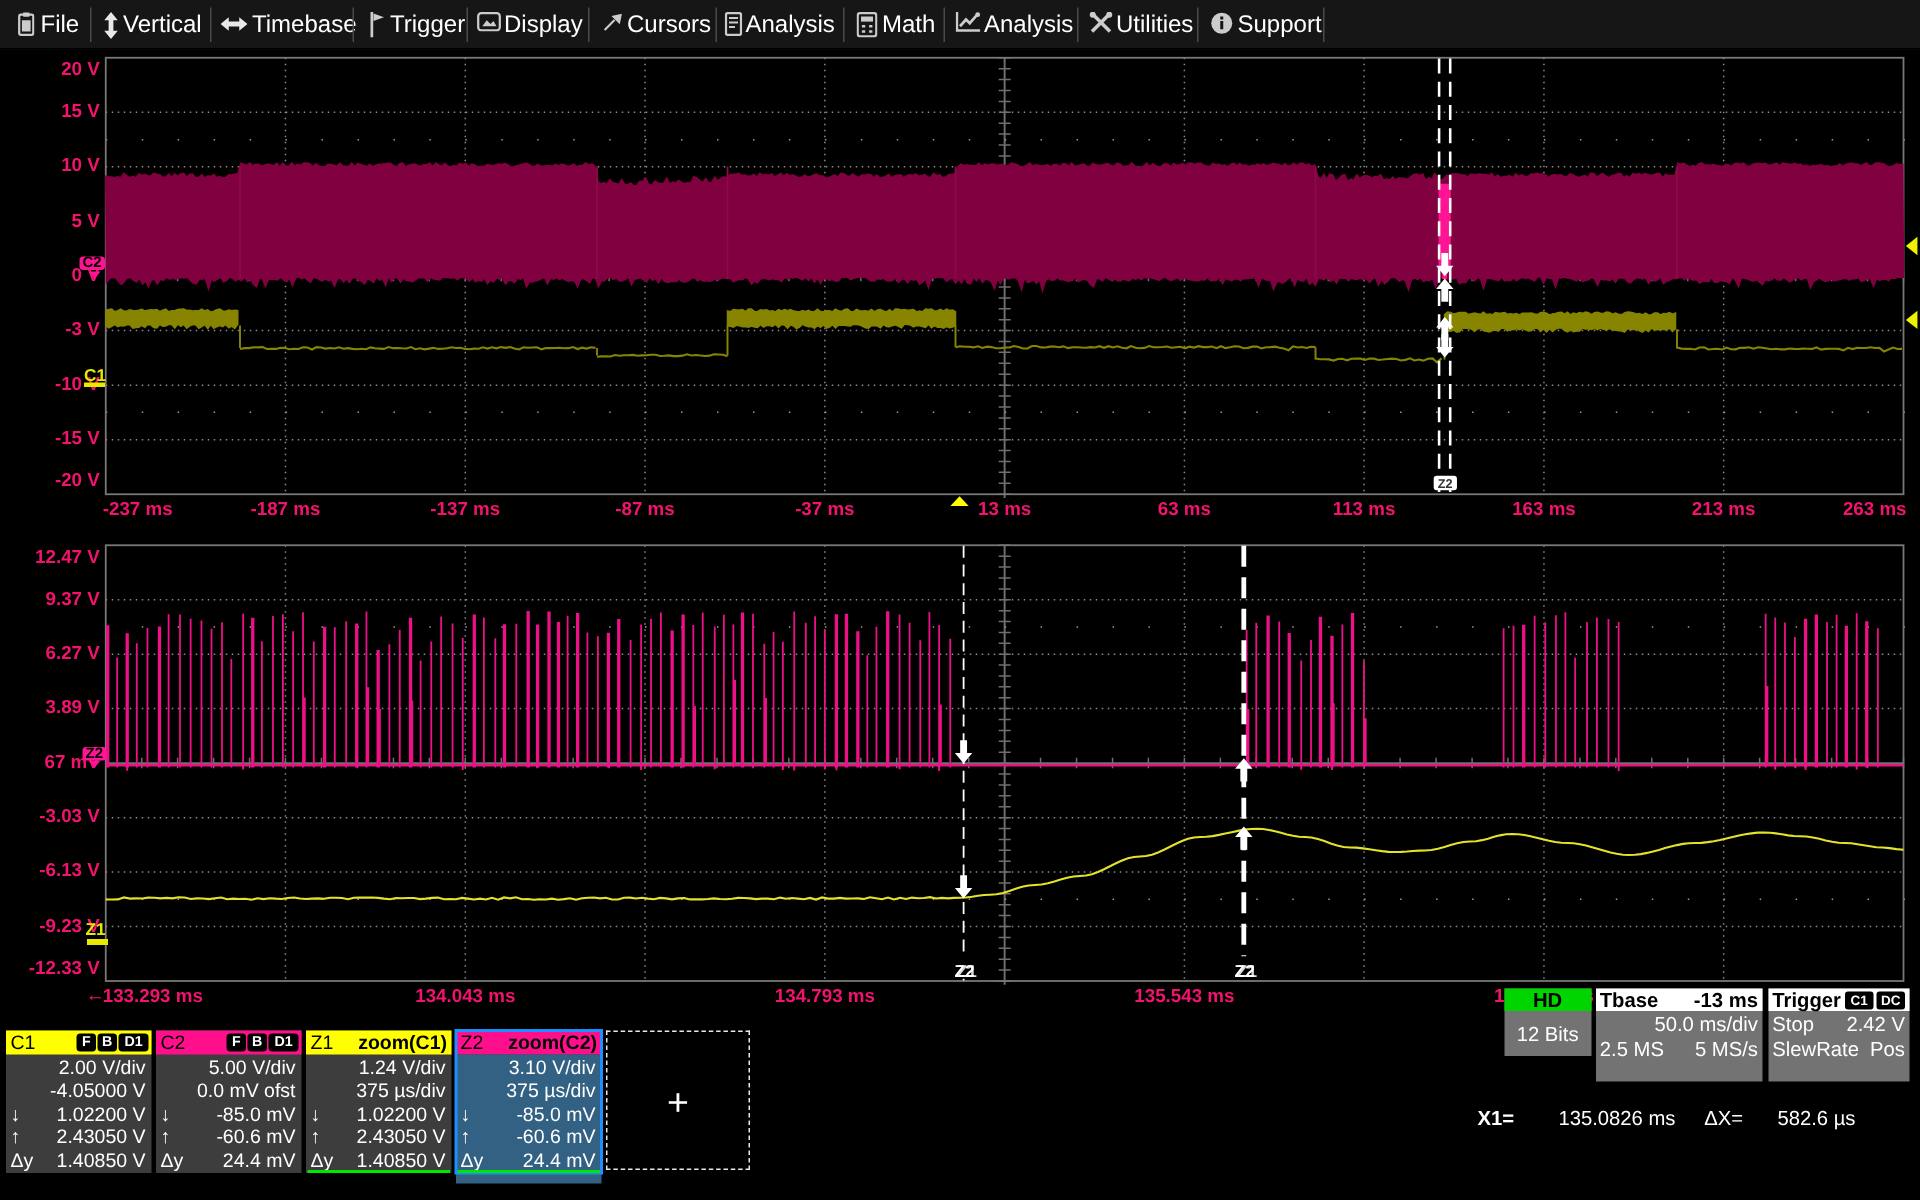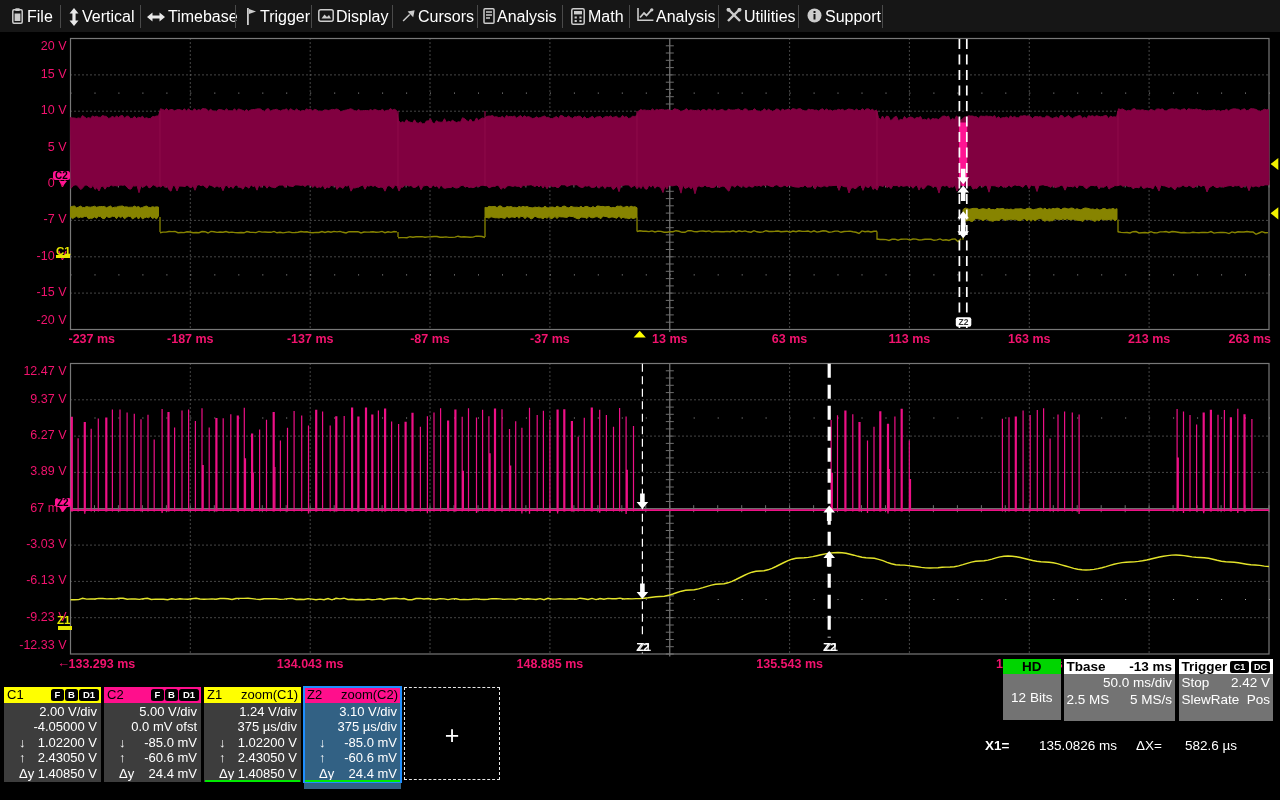--- a/index.html
+++ b/index.html
@@ -2,38 +2,38 @@
 <html><head><meta charset="utf-8"><style>
 *{margin:0;padding:0;box-sizing:border-box;}
 html,body{width:1280px;height:800px;background:#000;overflow:hidden;}
 body{font-family:"Liberation Sans",sans-serif;position:relative;}
 #scr{position:absolute;left:0;top:0;width:1280px;height:800px;background:#000;}
 #plot{position:absolute;left:0;top:0;}
 #menubar{position:absolute;left:0;top:0;width:1280px;height:33px;background:#161616;border-bottom:1px solid #000;}
 .mi{position:absolute;top:8px;}
 .mt{position:absolute;top:8px;color:#fff;font-size:16px;}
 .msep{position:absolute;top:5px;width:1px;height:23px;background:#4a4a4a;}
-.yl{position:absolute;right:1213.5px;color:#f2136e;font-size:12.5px;font-weight:normal;width:60px;text-align:right;}
+.yl{position:absolute;right:1213.5px;color:#f2136e;font-size:12.5px;font-weight:bold;width:60px;text-align:right;}
 .xl{position:absolute;color:#f2136e;font-size:12.5px;font-weight:bold;transform:translateX(-50%);white-space:nowrap;}
 .tag{position:absolute;font-size:10px;font-weight:bold;padding:0 2px;border-radius:2.5px;line-height:9.5px;height:9.5px;}
 .desc{position:absolute;top:687px;width:97px;height:94.5px;background:#3d3d3d;}
 .dh{height:16px;font-size:13px;font-weight:normal;padding:0 0 0 3px;display:flex;align-items:center;line-height:16px;}
-.rt{margin-left:auto;padding-right:3px;}
+.rt{margin-left:auto;padding-right:3px;font-weight:bold;}
 .bwrap{margin-left:auto;display:flex;gap:1px;padding-right:2px;}
 .bdg{display:inline-block;background:#000;color:#fff;font-size:9.5px;font-weight:bold;text-align:center;border-radius:2.5px;height:12px;line-height:12px;}
-.db{height:86px;padding:1px 0 0 12px;}
+.db{height:86px;padding:1px 0 0 0;}
 .dr{height:15.4px;display:flex;padding:0 4px 0 3px;color:#fff;font-size:13px;line-height:15.4px;}
 .dl{}
 .dv{margin-left:auto;}
 .ul{position:absolute;left:1px;bottom:0px;width:95px;height:2px;background:#00e800;}
 #plusbox{position:absolute;left:404px;top:687px;width:96px;height:93px;border:1.5px dashed #e8e8e8;display:flex;align-items:center;justify-content:center;padding-top:3px;}
 #plusbox span{color:#fff;font-size:25px;font-weight:400;line-height:18px;}
 .ibox{position:absolute;top:659px;background:#737373;}
 .ih{height:15px;font-size:13.5px;font-weight:bold;display:flex;align-items:center;padding:0 3px;line-height:15px;}
-.ib1{height:46px;color:#fff;font-size:13.5px;}
+.ib1{height:30px;color:#fff;font-size:13.5px;}
 .ib2{height:47px;color:#fff;font-size:13.5px;}
 .ir{display:flex;justify-content:space-between;padding:0 3px;height:16.7px;line-height:17.5px;}
 .ir span:only-child{margin-left:auto;}
 .bwrap2{margin-left:auto;display:flex;gap:2px;}
 .bdg2{display:inline-block;background:#000;color:#fff;font-size:9px;font-weight:bold;text-align:center;border-radius:2px;height:12px;line-height:12px;width:19px;}
 .xrow{position:absolute;left:0;top:737px;width:1280px;height:15px;color:#fff;font-size:13.5px;}
 .xa{position:absolute;left:985px;font-weight:bold;}
 .xb{position:absolute;left:1037px;width:80px;text-align:right;}
 .xc{position:absolute;left:1120px;width:42px;text-align:right;}
 .xd{position:absolute;left:1164px;width:73px;text-align:right;}
@@ -195,21 +195,21 @@
       <text x="643" y="651" font-size="11.5" font-weight="bold" fill="#fff" text-anchor="middle" font-family="Liberation Sans">Z2</text>
       <text x="644.5" y="651" font-size="11.5" font-weight="bold" fill="#fff" text-anchor="middle" font-family="Liberation Sans" opacity="0.85">Z1</text>
       <text x="829.8" y="651" font-size="11.5" font-weight="bold" fill="#fff" text-anchor="middle" font-family="Liberation Sans">Z2</text>
       <text x="831.3" y="651" font-size="11.5" font-weight="bold" fill="#fff" text-anchor="middle" font-family="Liberation Sans" opacity="0.85">Z1</text>
     </svg>
     <div class="yl" style="top:38.7px">20 V</div>
     <div class="yl" style="top:66.9px">15 V</div>
     <div class="yl" style="top:103.2px">10 V</div>
     <div class="yl" style="top:139.6px">5 V</div>
     <div class="yl" style="top:176.0px">0 V</div>
-    <div class="yl" style="top:212.4px">-7 V</div>
+    <div class="yl" style="top:212.4px">-3 V</div>
     <div class="yl" style="top:248.8px">-10 V</div>
     <div class="yl" style="top:285.1px">-15 V</div>
     <div class="yl" style="top:313.3px">-20 V</div>
     <div class="yl" style="top:363.7px">12.47 V</div>
     <div class="yl" style="top:391.8px">9.37 V</div>
     <div class="yl" style="top:428.1px">6.27 V</div>
     <div class="yl" style="top:464.4px">3.89 V</div>
     <div class="yl" style="top:500.8px">67 mV</div>
     <div class="yl" style="top:537.1px">-3.03 V</div>
     <div class="yl" style="top:573.4px">-6.13 V</div>
@@ -221,21 +221,21 @@
     <div class="xl" style="top:331.5px;left:430.0px;">-87 ms</div>
     <div class="xl" style="top:331.5px;left:549.9px;">-37 ms</div>
     <div class="xl" style="top:331.5px;left:669.8px;">13 ms</div>
     <div class="xl" style="top:331.5px;left:789.6px;">63 ms</div>
     <div class="xl" style="top:331.5px;left:909.4px;">113 ms</div>
     <div class="xl" style="top:331.5px;left:1029.3px;">163 ms</div>
     <div class="xl" style="top:331.5px;left:1149.1px;">213 ms</div>
     <div class="xl" style="top:331.5px;left:auto;right:9.0px;transform:none;">263 ms</div>
     <div class="xl" style="top:656.5px;left:68.5px;transform:none;">133.293 ms</div>
     <div class="xl" style="top:656.5px;left:310.2px;">134.043 ms</div>
-    <div class="xl" style="top:656.5px;left:549.9px;">148.885 ms</div>
+    <div class="xl" style="top:656.5px;left:549.9px;">134.793 ms</div>
     <div class="xl" style="top:656.5px;left:789.6px;">135.543 ms</div>
     <div class="xl" style="top:656.5px;left:1029.3px;">136.293 ms</div>
     <div class="xl" style="top:656.5px;left:auto;right:9.0px;transform:none;">137.043 ms</div>
     <div style="position:absolute;left:57px;top:654.5px;color:#f2136e;font-size:13px;font-weight:bold;">←</div>
     <div class="tag" style="left:53px;top:170.8px;background:#ff1493;color:#000;">C2</div>
     <div style="position:absolute;left:58.5px;top:180.5px;width:0;height:0;border-left:4.5px solid transparent;border-right:4.5px solid transparent;border-top:5.5px solid #ff1493;"></div>
     <div style="position:absolute;left:56px;top:245px;color:#e8e800;font-size:11.5px;font-weight:bold;">C1</div>
     <div style="position:absolute;left:56px;top:255.4px;width:14px;height:3px;background:#e8e800;"></div>
     <div class="tag" style="left:55px;top:497.8px;background:#ff1493;color:#000;">Z2</div>
     <div style="position:absolute;left:58.5px;top:507.4px;width:0;height:0;border-left:4.5px solid transparent;border-right:4.5px solid transparent;border-top:5.5px solid #ff1493;"></div>

